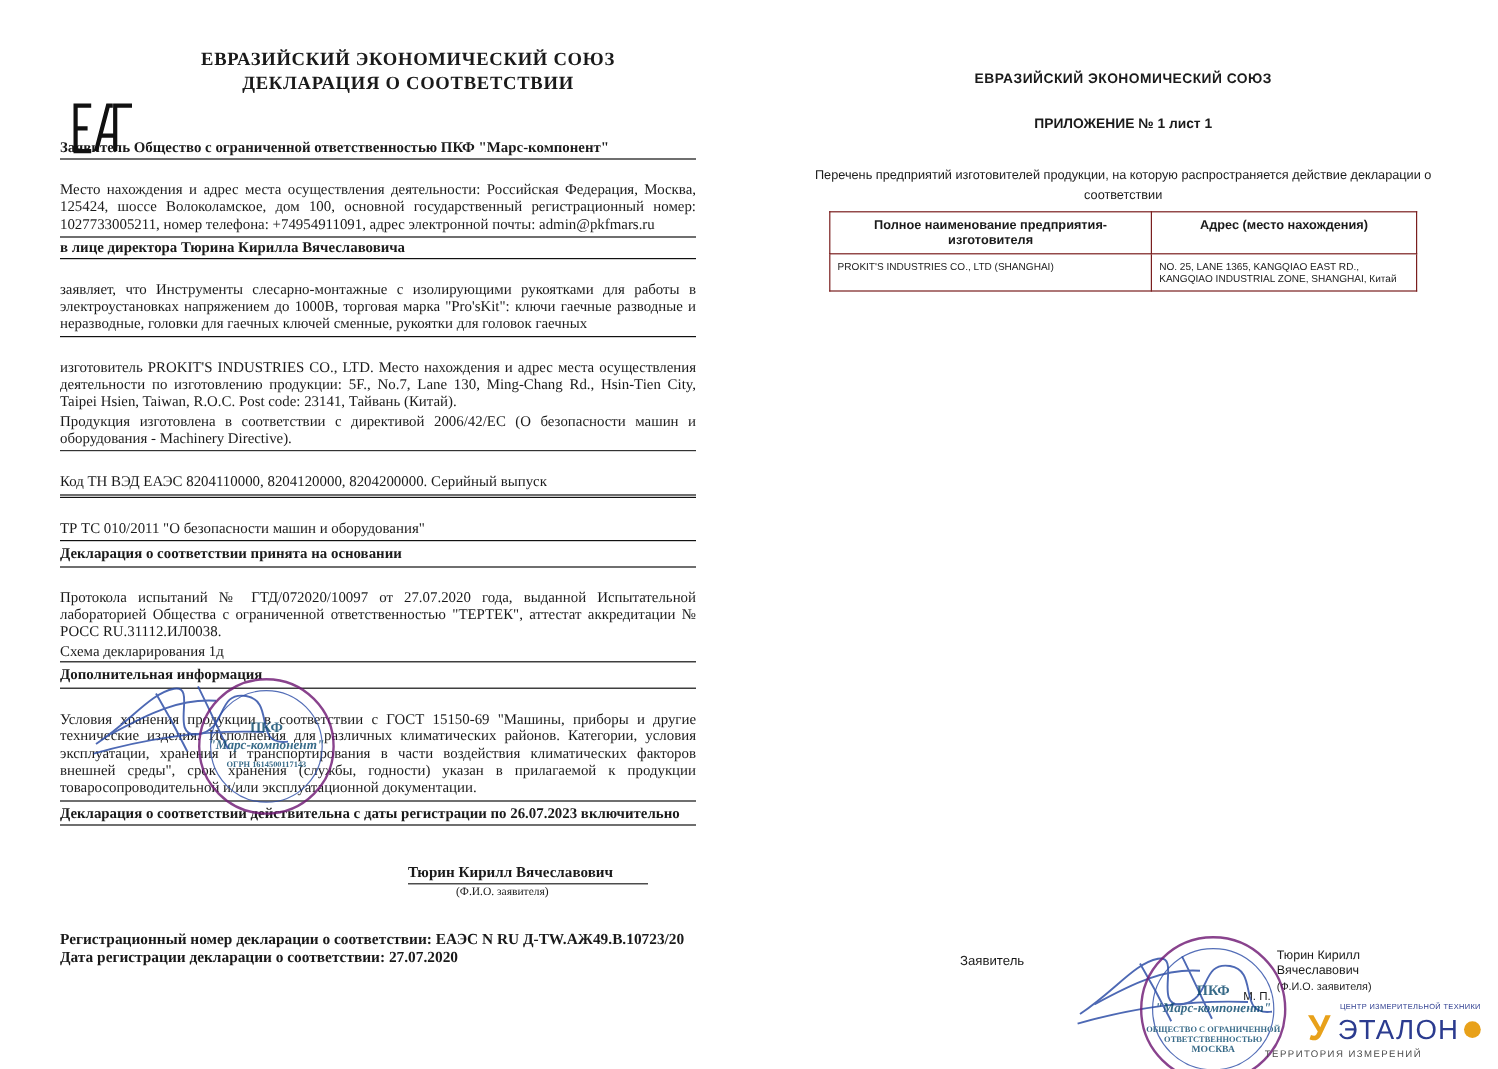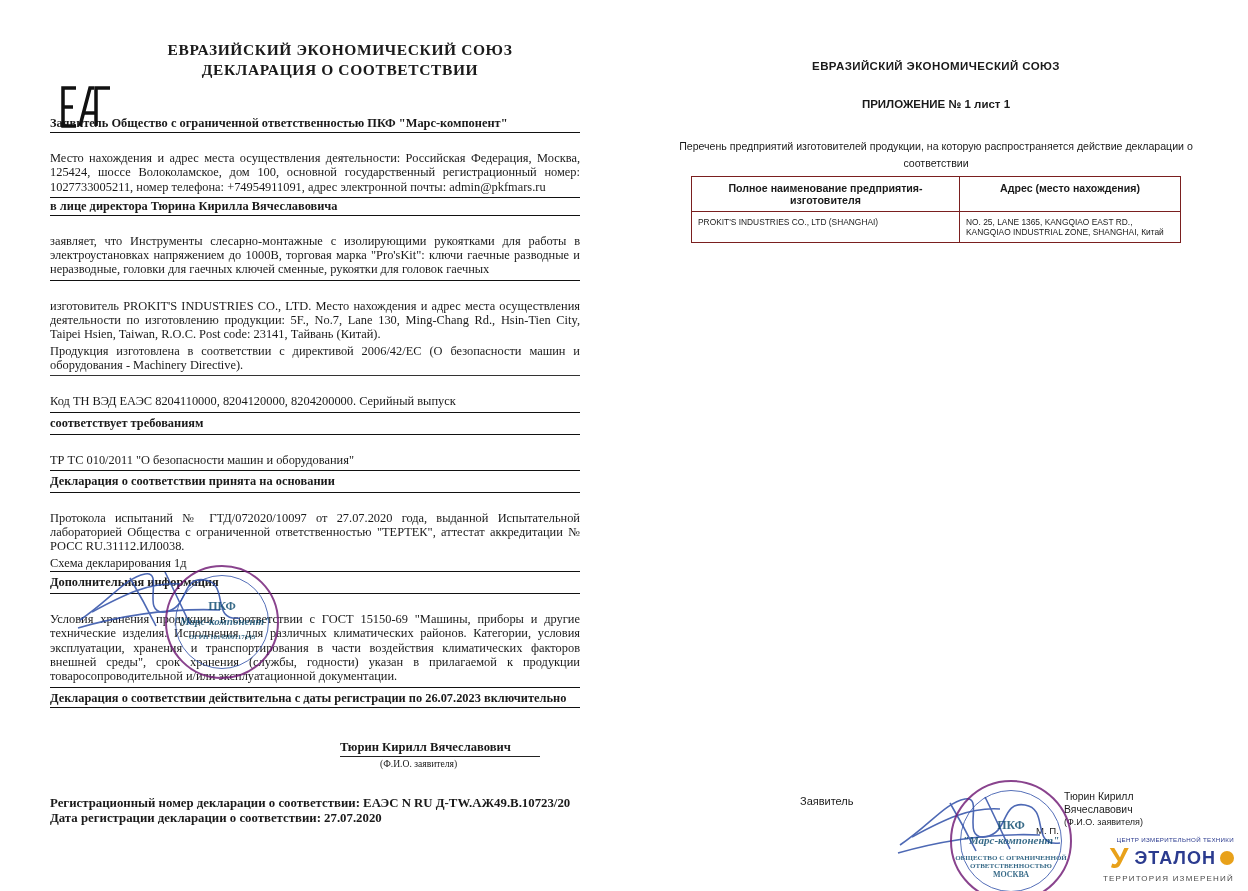--- a/index.html
+++ b/index.html
@@ -112,30 +112,30 @@
   .stamp-r .t4 { top:88px; font-size:8px; }
 
   svg.sig { position:absolute; overflow:visible; }
 
   
   .logo {
     position:absolute; right:14px; bottom:8px; width:180px;
   }
   .logo-row { display:flex; align-items:center; gap:6px; }
   .logo-et {
-    font-family:"Liberation Sans", sans-serif; font-weight:bold;
-    font-size:18px; color:#2b3b8f; letter-spacing:1px; line-height:26px;
+    font-family:"Liberation Sans", sans-serif; font-weight:normal;
+    font-size:23px; color:#2b3b8f; letter-spacing:1px; line-height:26px;
   }
   .logo-top {
     font-family:"Liberation Sans", sans-serif; font-size:6.2px;
     color:#2b3b8f; letter-spacing:0.3px; line-height:8px;
   }
   .logo-bottom {
     font-family:"Liberation Sans", sans-serif; font-size:8px;
-    color:#4a4a4a; letter-spacing:1.2px; margin-top:2px; text-align:right;
+    color:#4a4a4a; letter-spacing:1.2px; margin-top:2px; 
   }
   .logo-v {
     font-family:"Liberation Sans", sans-serif; font-weight:bold;
     font-size:30px; color:#e8a11a; line-height:28px;
   }
   .logo-dot {
     display:inline-block; width:14px; height:14px; border-radius:50%;
     background:#e8a11a; margin-left:-2px;
   }
 </style>
@@ -177,21 +177,20 @@
       <div class="blk pad2">заявляет, что Инструменты слесарно-монтажные с изолирующими рукоятками для работы в электроустановках напряжением до 1000В, торговая марка "Pro'sKit": ключи гаечные разводные и неразводные, головки для гаечных ключей сменные, рукоятки  для головок гаечных</div>
       <div class="hr"></div>
 
       <div class="blk pad2">изготовитель PROKIT'S INDUSTRIES CO., LTD. Место нахождения и адрес места осуществления деятельности по изготовлению продукции: 5F., No.7, Lane 130, Ming-Chang Rd., Hsin-Tien City, Taipei Hsien, Taiwan, R.O.C. Post code: 23141, Тайвань (Китай).</div>
       <div class="blk">Продукция изготовлена в соответствии с директивой 2006/42/ЕС (О безопасности машин и оборудования - Machinery Directive).</div>
       <div class="hr-soft" style="margin-top:3px"></div>
 
       <div class="blk pad2">Код ТН ВЭД ЕАЭС  8204110000, 8204120000, 8204200000. Серийный выпуск</div>
       <div class="hr"></div>
 
-      <div class="sect-head">соответствует требованиям</div>
       <div class="hr"></div>
       <div class="blk pad2">ТР ТС 010/2011 "О безопасности машин и оборудования"</div>
       <div class="hr"></div>
 
       <div class="sect-head">Декларация о соответствии принята на основании</div>
       <div class="hr"></div>
       <div class="blk pad2">Протокола испытаний № ГТД/072020/10097 от 27.07.2020 года, выданной Испытательной лабораторией Общества с ограниченной ответственностью "ТЕРТЕК", аттестат аккредитации № РОСС RU.31112.ИЛ0038.</div>
       <div class="blk">Схема декларирования 1д</div>
       <div class="hr"></div>
 

